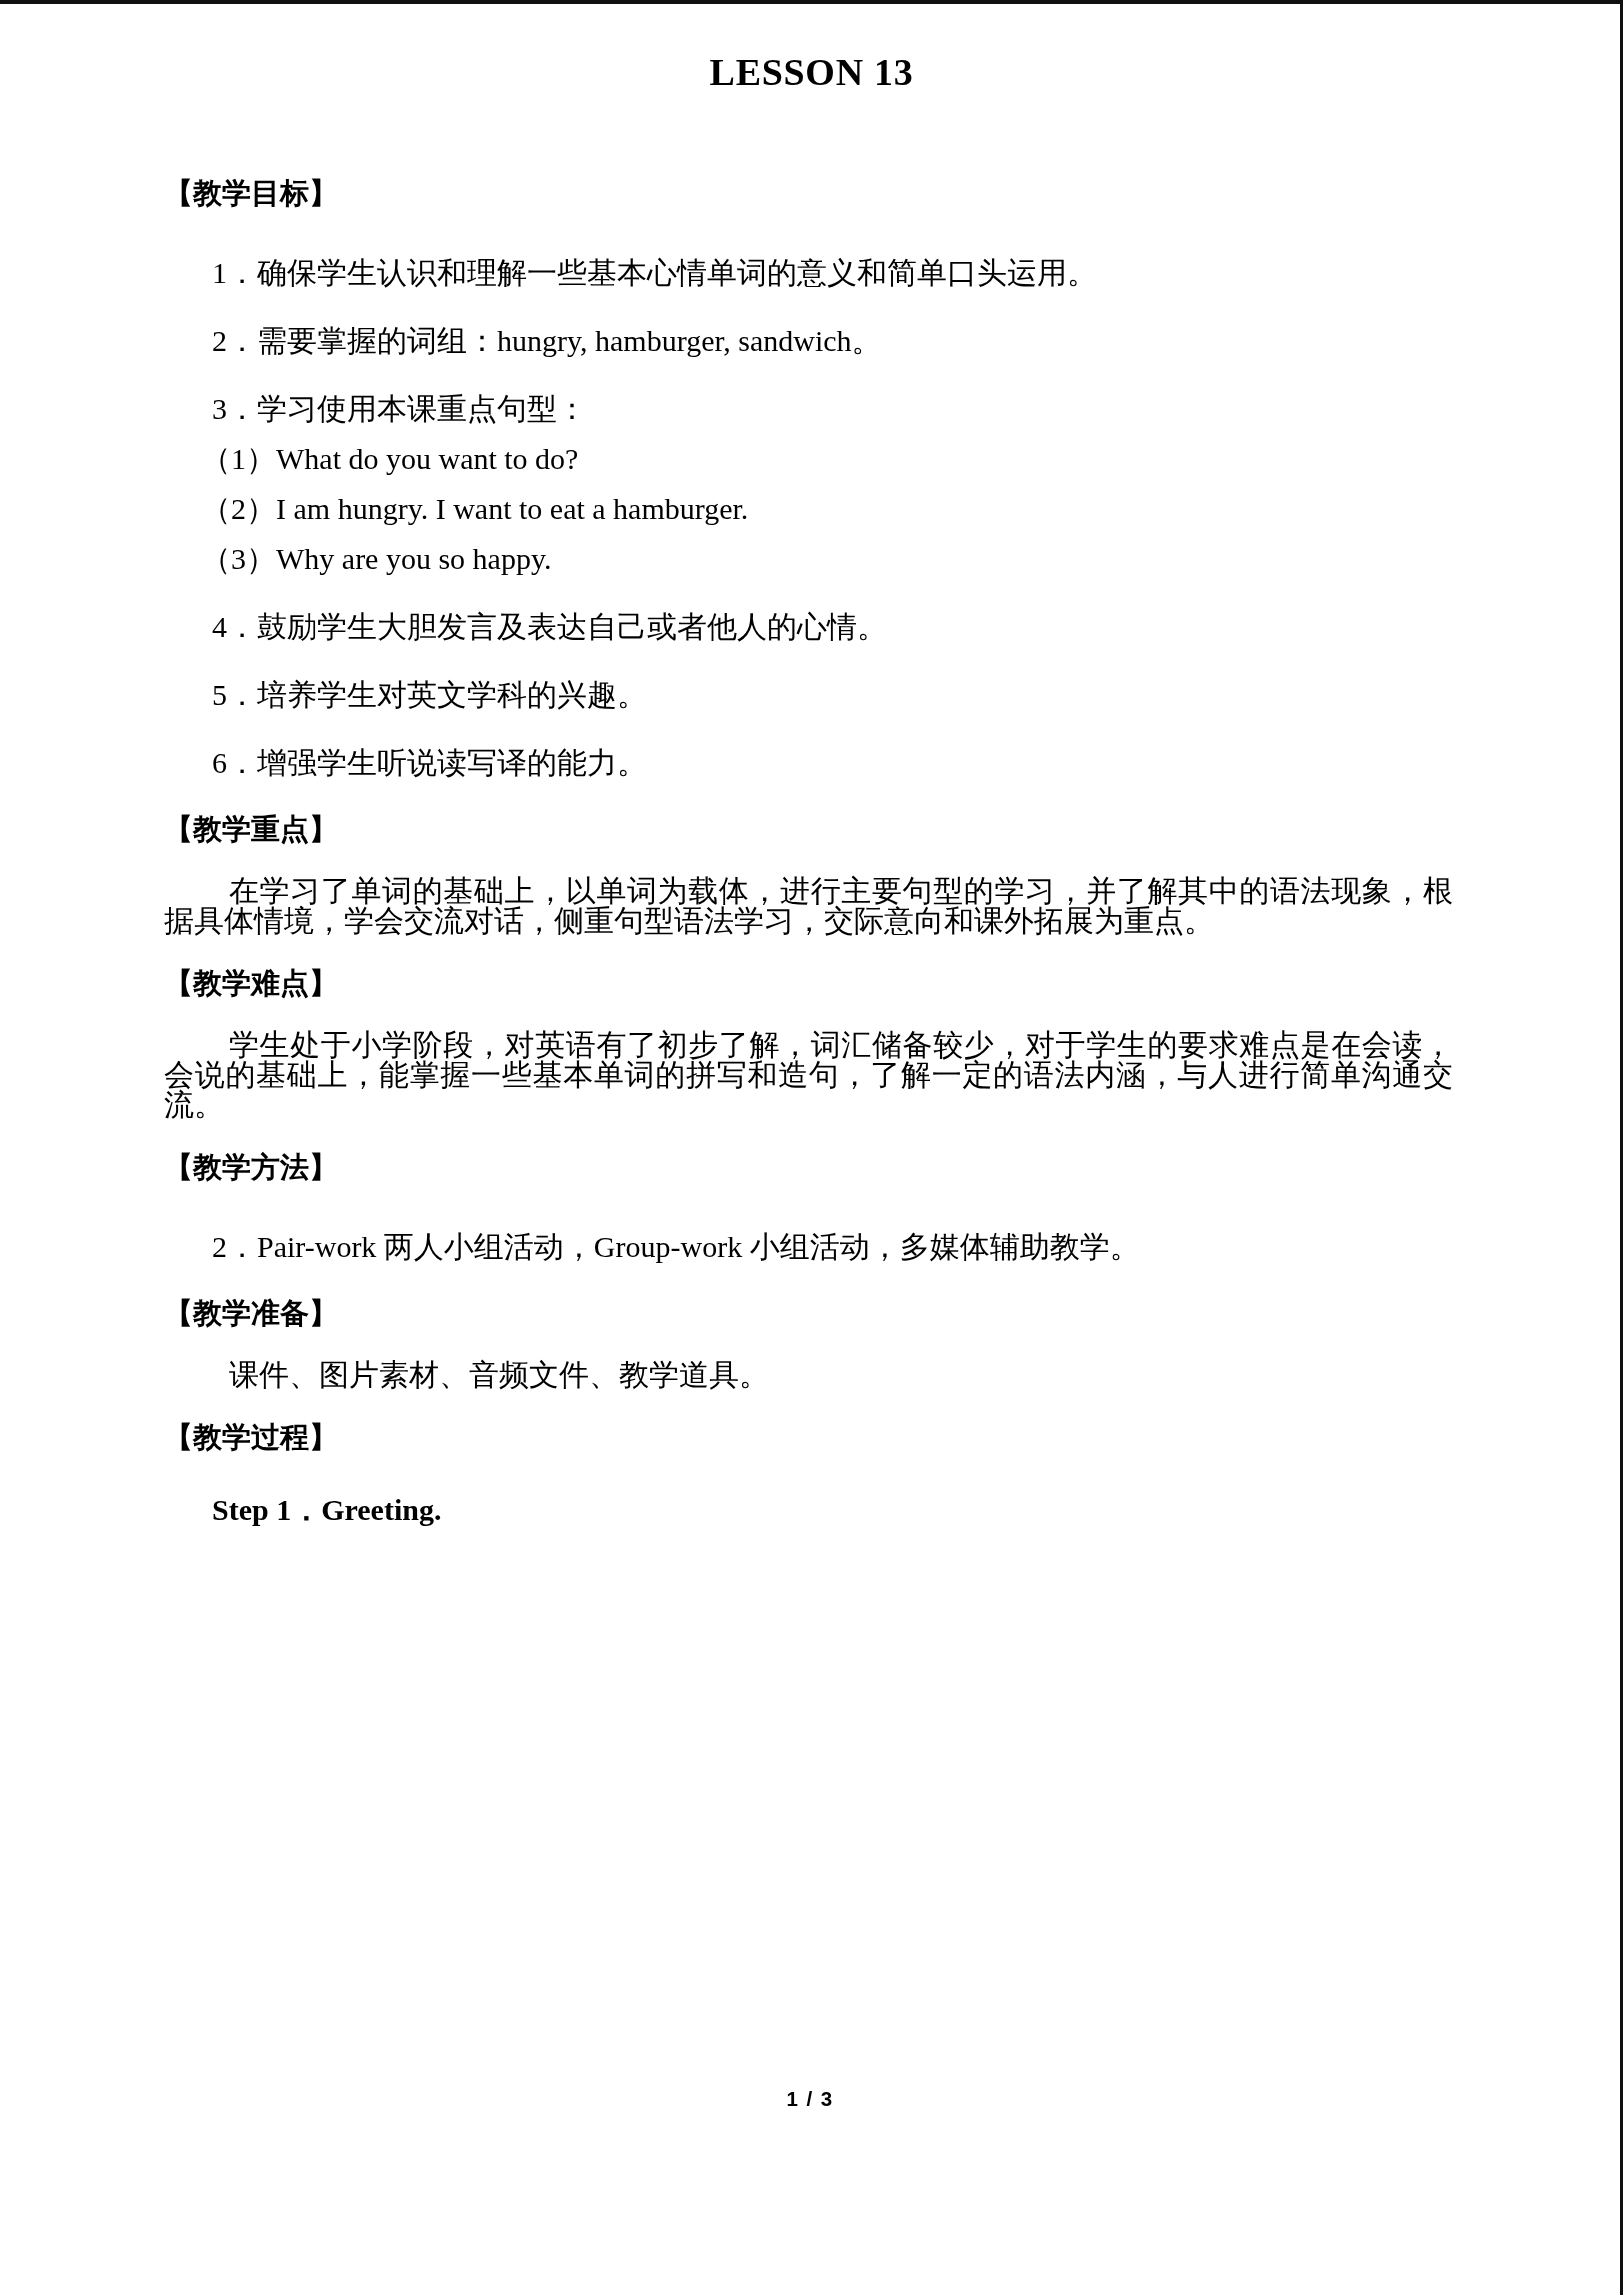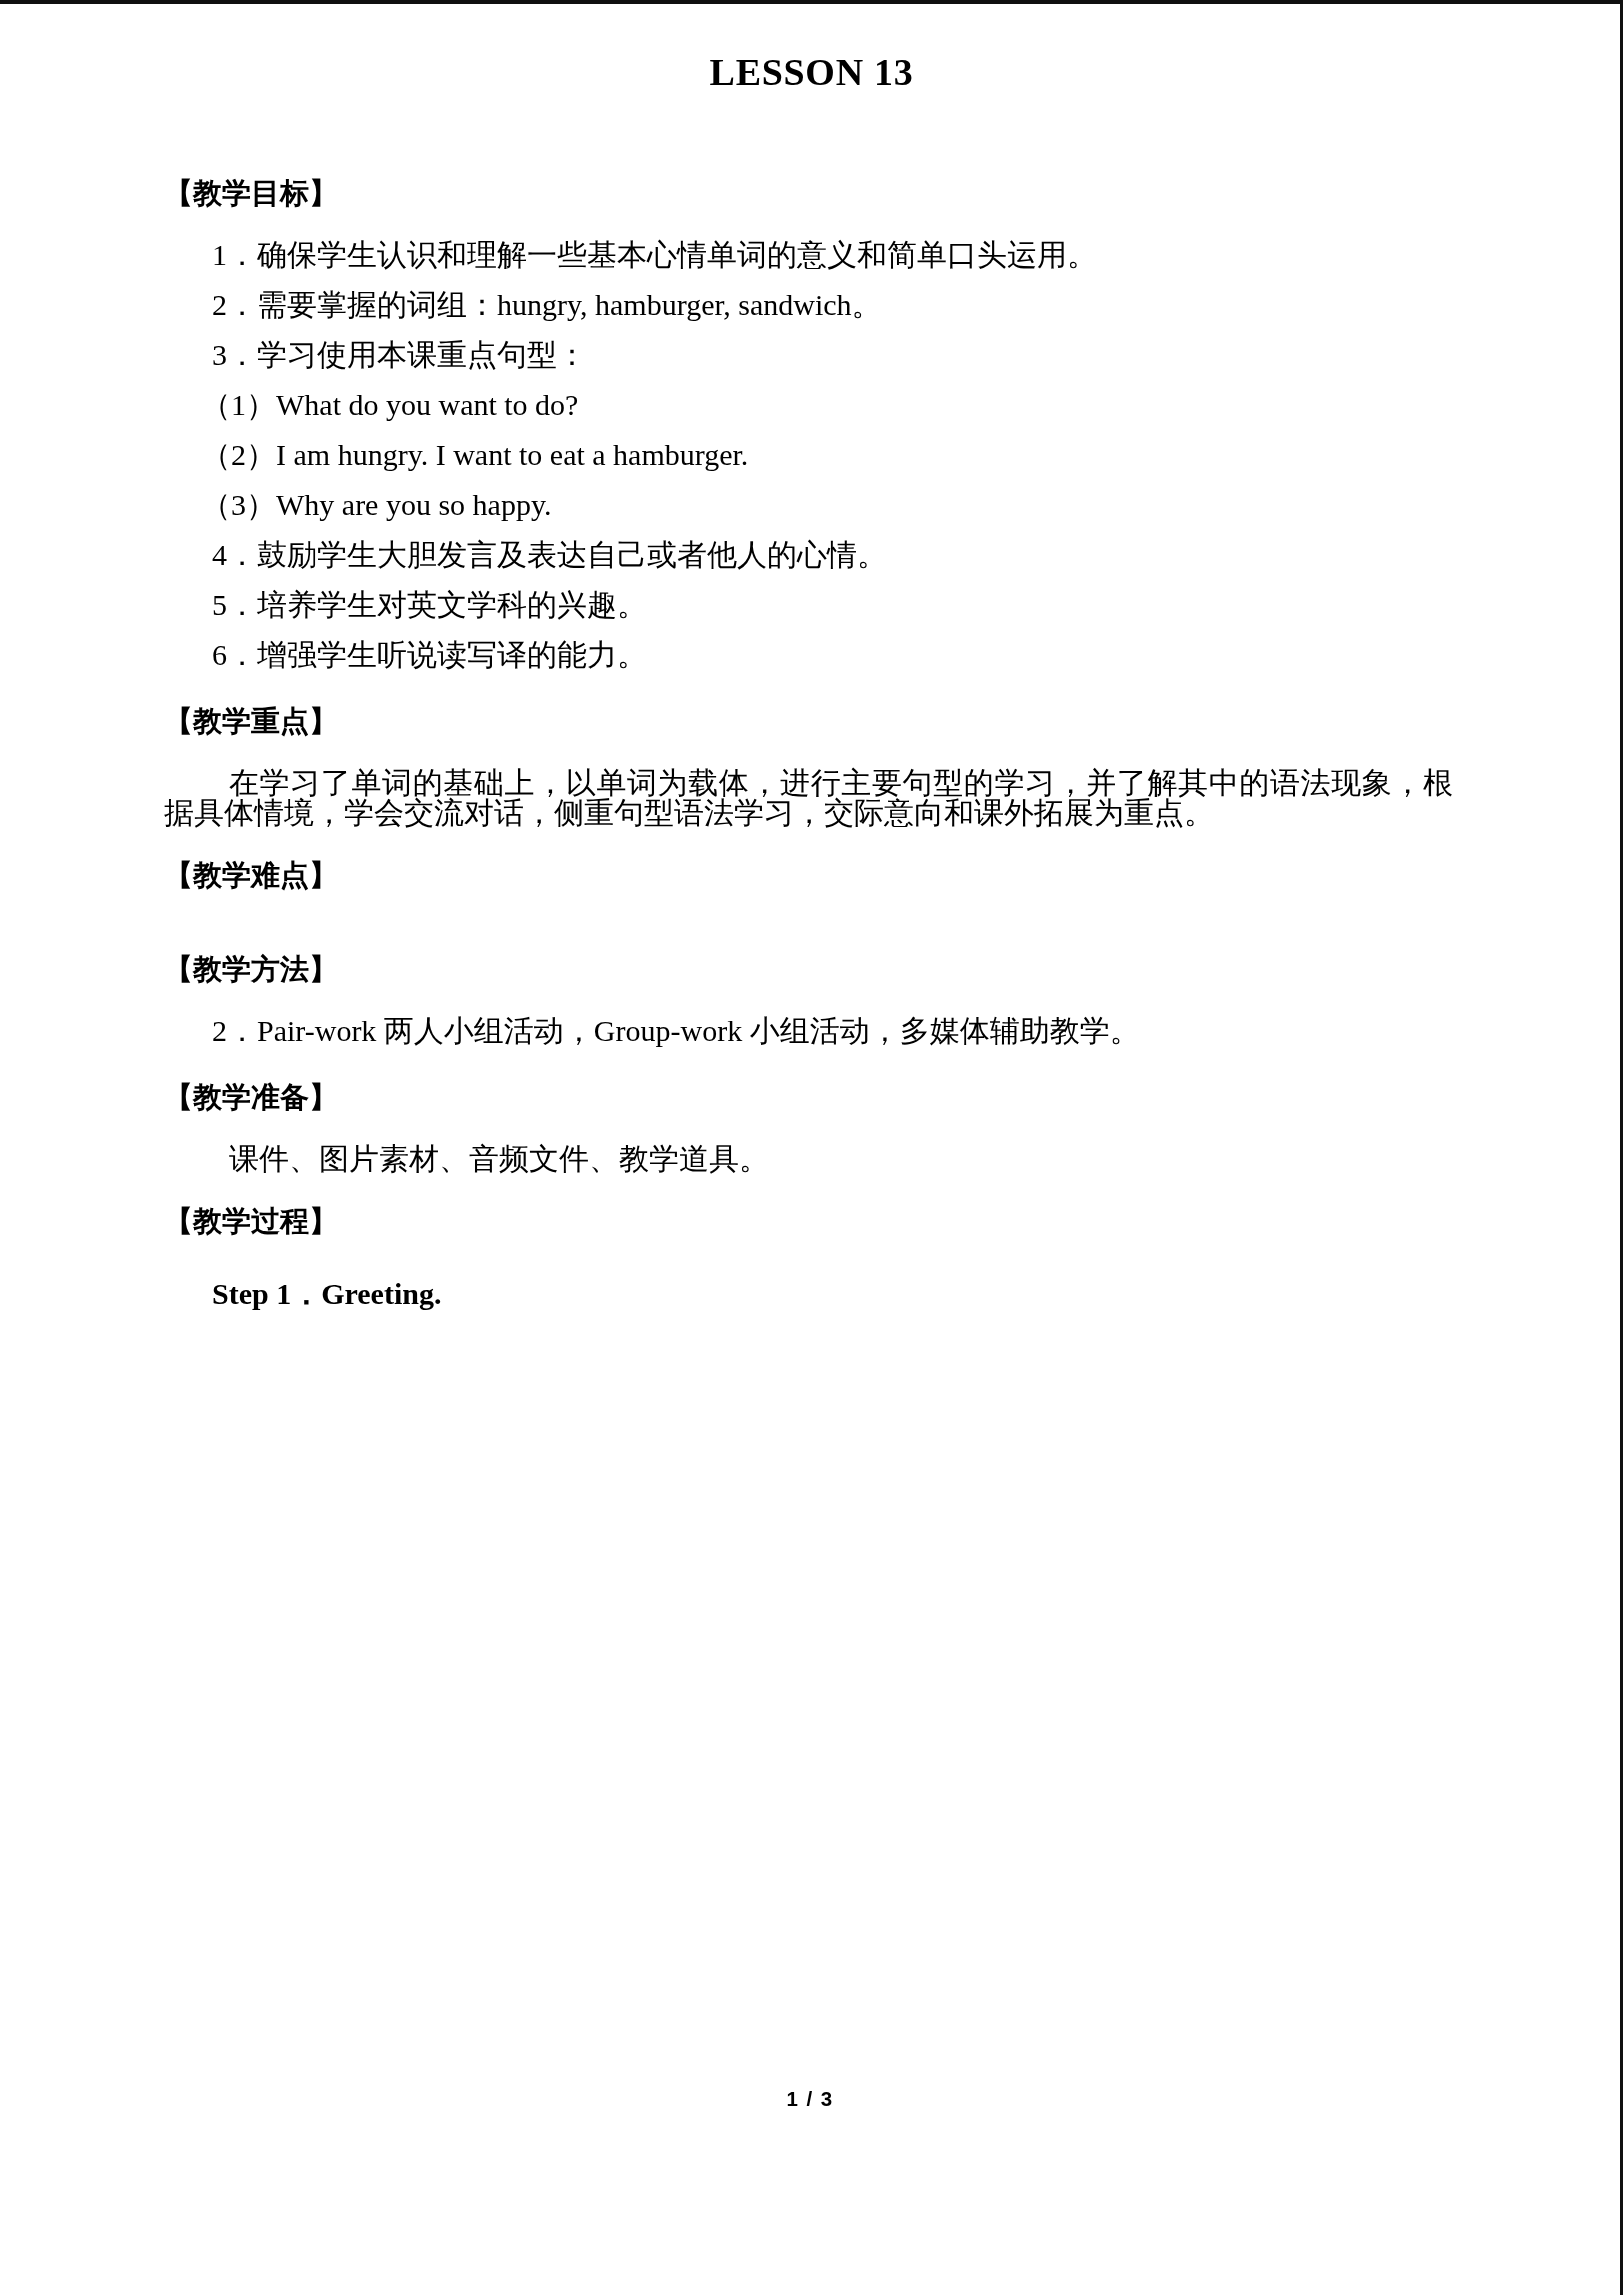--- a/index.html
+++ b/index.html
@@ -48,21 +48,21 @@
     margin: 0;
     padding: 0;
     letter-spacing: 0px;
     white-space: nowrap;
   }
 
   
   .list-line {
     font-size: 30px;
     line-height: 1.0;
-    margin: 0 0 0 0;
+    margin: 18px 0 0 0;
     padding: 0;
     text-indent: 0;
     padding-left: 48px;
     white-space: nowrap;
   }
   .sub-line {
     font-size: 30px;
     line-height: 1.0;
     margin: 0;
     padding: 0;
@@ -157,20 +157,21 @@
     <div class="gap-xs"></div>
 
     <div class="section-head">【教学重点】</div>
     <div class="gap-m"></div>
     <div class="body-para">在学习了单词的基础上，以单词为载体，进行主要句型的学习，并了解其中的语法现象，根据具体情境，学会交流对话，侧重句型语法学习，交际意向和课外拓展为重点。</div>
 
     <div class="gap-m"></div>
 
     <div class="section-head">【教学难点】</div>
     <div class="gap-m"></div>
+    <div class="body-para">学生处于小学阶段，对英语有了初步了解，词汇储备较少，对于学生的要求难点是在会读，会说的基础上，能掌握一些基本单词的拼写和造句，了解一定的语法内涵，与人进行简单沟通交流。</div>
 
     <div class="gap-m"></div>
 
     <div class="section-head">【教学方法】</div>
     <div class="gap-m"></div>
     <div class="lrow">
         <div class="list-line">2．Pair-work 两人小组活动，Group-work 小组活动，多媒体辅助教学。</div>
       </div>
 
     <div class="gap-xs"></div>

